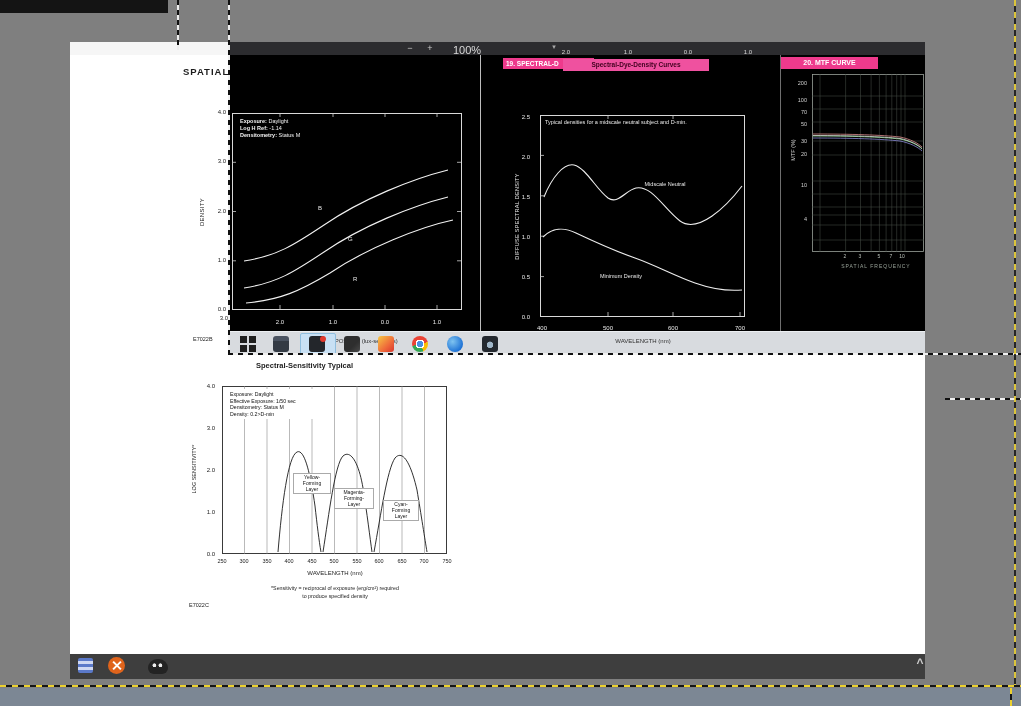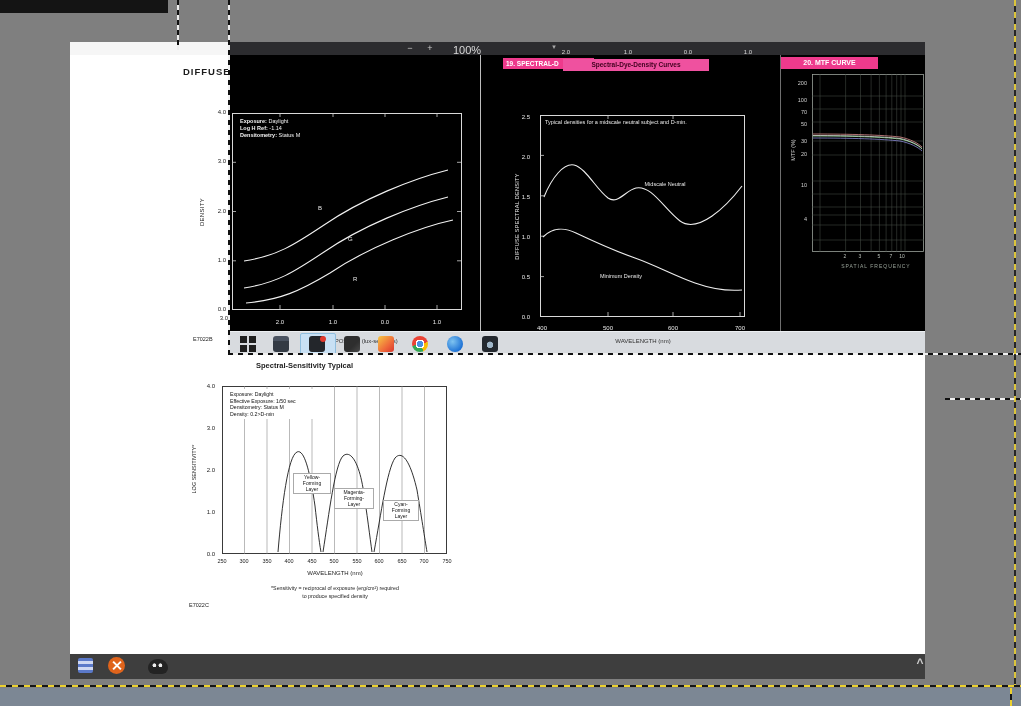--- a/index.html
+++ b/index.html
@@ -31,21 +31,21 @@
   <div class="ab" style="left:70px;top:42px;width:855px;height:612px;background:#ffffff;"></div>
 
   <div class="ab" style="left:70px;top:42px;width:160px;height:13px;background:#f6f6f6;"></div>
 
   <div class="ab" style="left:230px;top:42px;width:695px;height:13px;background:#2c2c2f;"></div>
   <div class="tx c" style="left:404px;top:43px;width:12px;font-size:9px;color:#c9c9c9;">−</div>
   <div class="tx c" style="left:424px;top:43px;width:12px;font-size:9px;color:#c9c9c9;">+</div>
   <div class="tx c" style="left:448px;top:44px;width:38px;font-size:11px;color:#d8d8d8;">100%</div>
   <div class="tx c" style="left:549px;top:43px;width:10px;font-size:7px;color:#a8a8a8;">▾</div>
 
-  <div class="tx bk" style="left:183px;top:66px;font-size:9.5px;font-weight:bold;letter-spacing:1px;">DIFFUSE</div>
+  <div class="tx bk" style="left:183px;top:66px;font-size:9.5px;font-weight:bold;letter-spacing:1px;">SPATIAL</div>
   <div class="tx r bk" style="left:206px;top:109px;width:20px;font-size:6px;">4.0</div>
   <div class="tx r bk" style="left:206px;top:158px;width:20px;font-size:6px;">3.0</div>
   <div class="tx r bk" style="left:206px;top:208px;width:20px;font-size:6px;">2.0</div>
   <div class="tx r bk" style="left:206px;top:257px;width:20px;font-size:6px;">1.0</div>
   <div class="tx r bk" style="left:206px;top:306px;width:20px;font-size:6px;">0.0</div>
   <div class="tx rot bk" style="left:186px;top:208px;width:34px;height:8px;font-size:6px;letter-spacing:.3px;">DENSITY</div>
   <div class="tx r bk" style="left:212px;top:315px;width:16px;font-size:6px;">3.0</div>
   <div class="tx bk" style="left:193px;top:336px;font-size:5.5px;">E7022B</div>
 
   <div class="ab" style="left:230px;top:55px;width:695px;height:276px;background:#000;overflow:hidden;">

